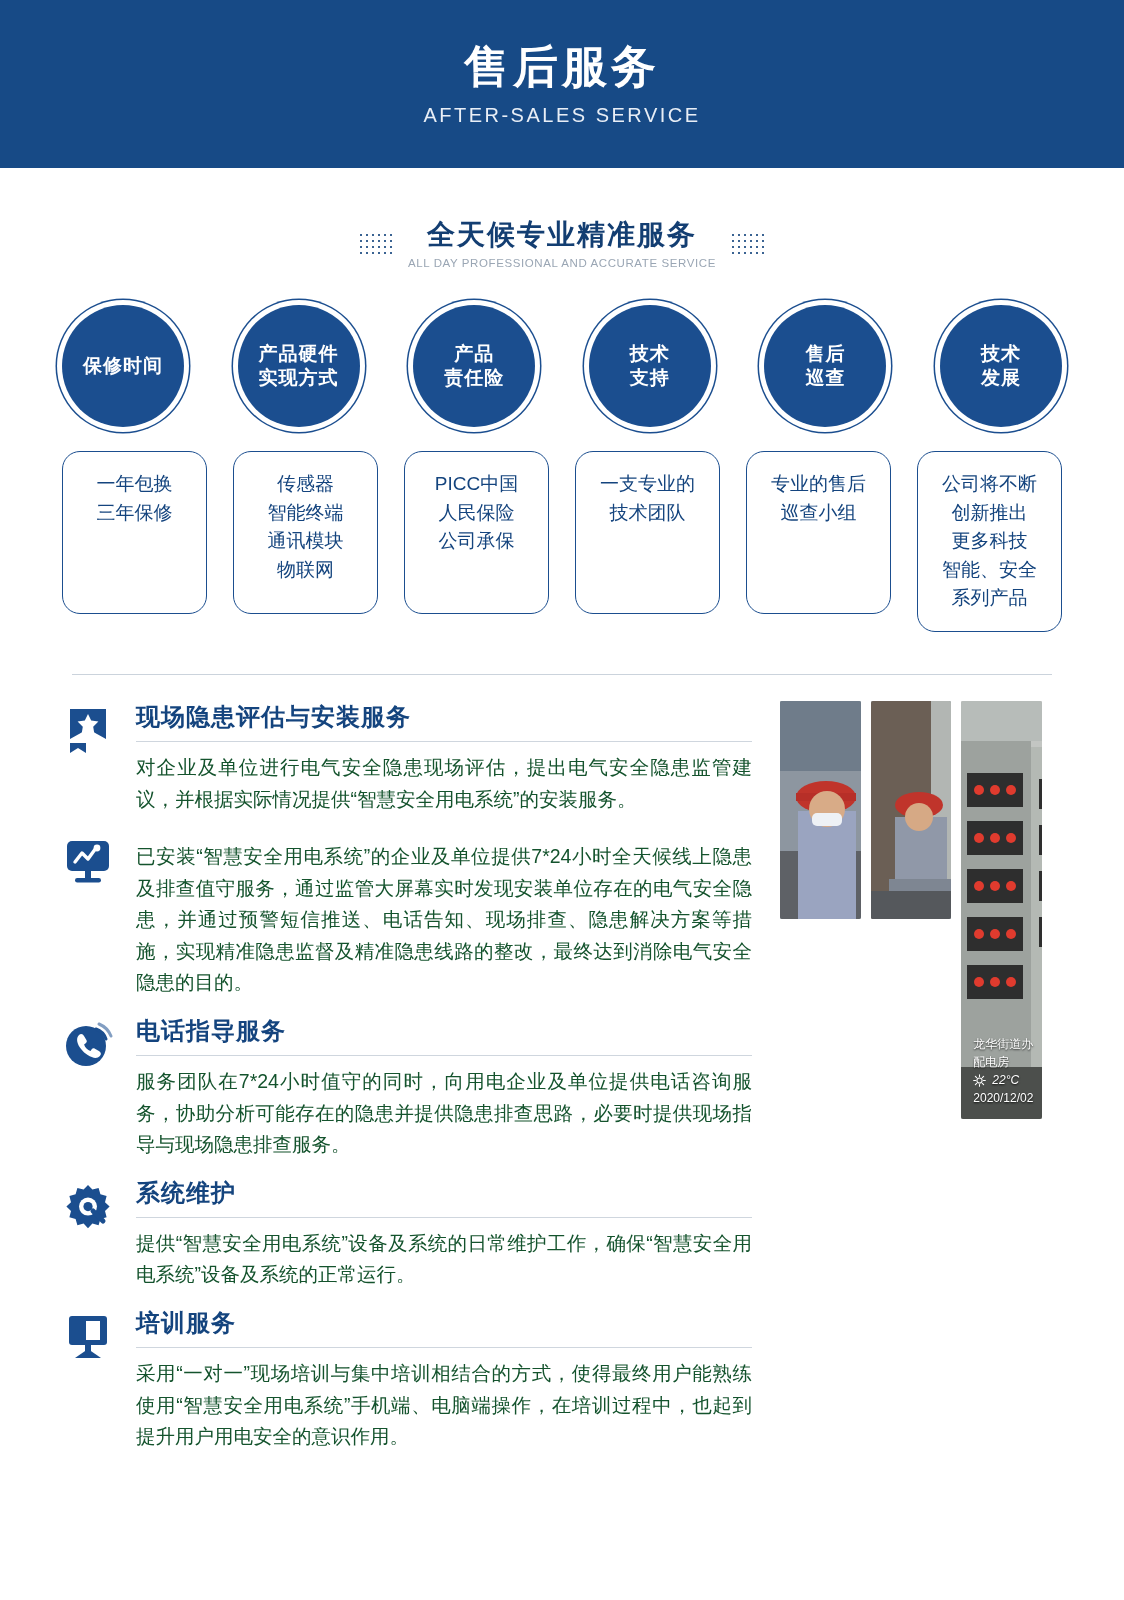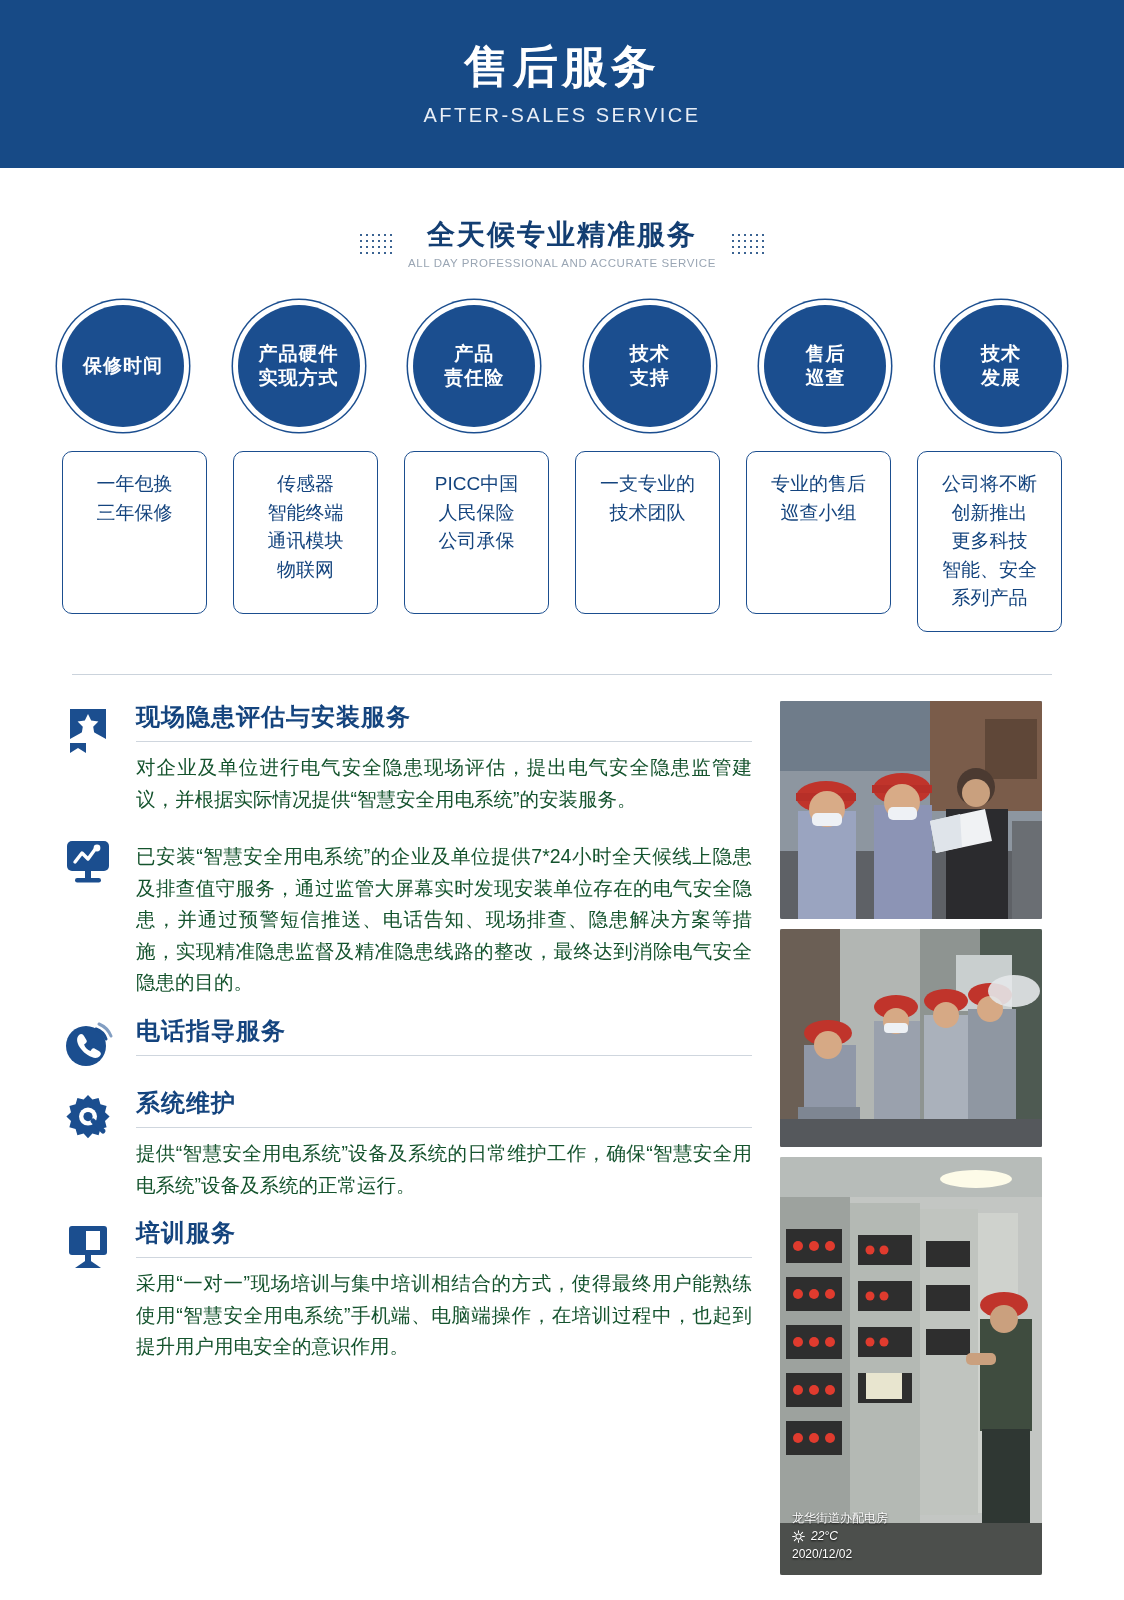--- a/index.html
+++ b/index.html
@@ -89,21 +89,21 @@
     margin: 24px auto 0;
     width: 1000px;
     display: flex;
     justify-content: space-between;
     align-items: flex-start;
   }
   .card {
     width: 145px;
     min-height: 163px;
     border: 1.6px solid #1b4e8f;
-    border-radius: 10px;
+    border-radius: 18px;
     color: #14447e;
     font-size: 19px;
     line-height: 1.5;
     text-align: center;
     padding: 18px 6px;
   }
 
   
   .divider {
     width: 980px;
@@ -113,21 +113,21 @@
   }
 
   
   .body-wrap {
     margin: 26px auto 0;
     width: 1000px;
     display: flex;
     gap: 28px;
   }
   .left-col { width: 690px; }
-  .right-col { width: 262px; display: flex; flex-direction: column; gap: 10px; }
+  .right-col { width: 262px; display: flex; flex-direction: row; gap: 10px; }
 
   .svc {
     display: flex;
     gap: 16px;
     margin-bottom: 16px;
   }
   .svc-icon {
     width: 58px; min-width: 58px;
     padding-top: 4px;
     color: #1b4e8f;
@@ -258,20 +258,21 @@
       <div class="svc-icon">
         <svg class="svg-ico" width="52" height="52" viewBox="0 0 52 52">
           <circle cx="24" cy="27" r="20" fill="#1b4e8f"></circle>
           <path d="M17 16 c2 -2 4 -1 5 1 l2.4 4 c.8 1.4 .4 2.4 -.7 3.2 l-1.6 1.2 c.9 3 3.4 5.6 6.4 6.6 l1.2 -1.7 c.8 -1.1 1.9 -1.4 3.2 -.6 l4 2.4 c2 1.2 2.8 3.1 1 5 -2.8 3 -7.4 2.1 -12.2 -1 -4.7 -3 -9.5 -8.5 -10.4 -13.3 -.5 -2.6 -.1 -5 1.7 -6.8 Z" fill="#ffffff"></path>
           <path d="M34 10 a16 16 0 0 1 10 10" fill="none" stroke="#1b4e8f" stroke-width="3" stroke-linecap="round"></path>
           <path d="M37 5 a22 22 0 0 1 12 12" fill="none" stroke="#1b4e8f" stroke-width="3" stroke-linecap="round" opacity=".55"></path>
         </svg>
       </div>
       <div class="svc-body">
         <div class="svc-title">电话指导服务</div>
+        <div class="svc-text">服务团队在7*24小时值守的同时，向用电企业及单位提供电话咨询服务，协助分析可能存在的隐患并提供隐患排查思路，必要时提供现场指导与现场隐患排查服务。</div>
       </div>
     </div>
 
     <div class="svc">
       <div class="svc-icon">
         <svg class="svg-ico" width="52" height="52" viewBox="0 0 52 52">
           <path d="M26 4 l4.4 4.6 6.2 -1.6 1.8 6.2 6.2 1.8 -1.6 6.2 4.6 4.4 -4.6 4.4 1.6 6.2 -6.2 1.8 -1.8 6.2 -6.2 -1.6 -4.4 4.6 -4.4 -4.6 -6.2 1.6 -1.8 -6.2 -6.2 -1.8 1.6 -6.2 -4.6 -4.4 4.6 -4.4 -1.6 -6.2 6.2 -1.8 1.8 -6.2 6.2 1.6 Z" fill="#1b4e8f"></path>
           <circle cx="26" cy="25.6" r="9" fill="#ffffff"></circle>
           <circle cx="26" cy="25.6" r="4.6" fill="#1b4e8f"></circle>
           <path d="M31 30 l10 10" stroke="#1b4e8f" stroke-width="5" stroke-linecap="round"></path>

